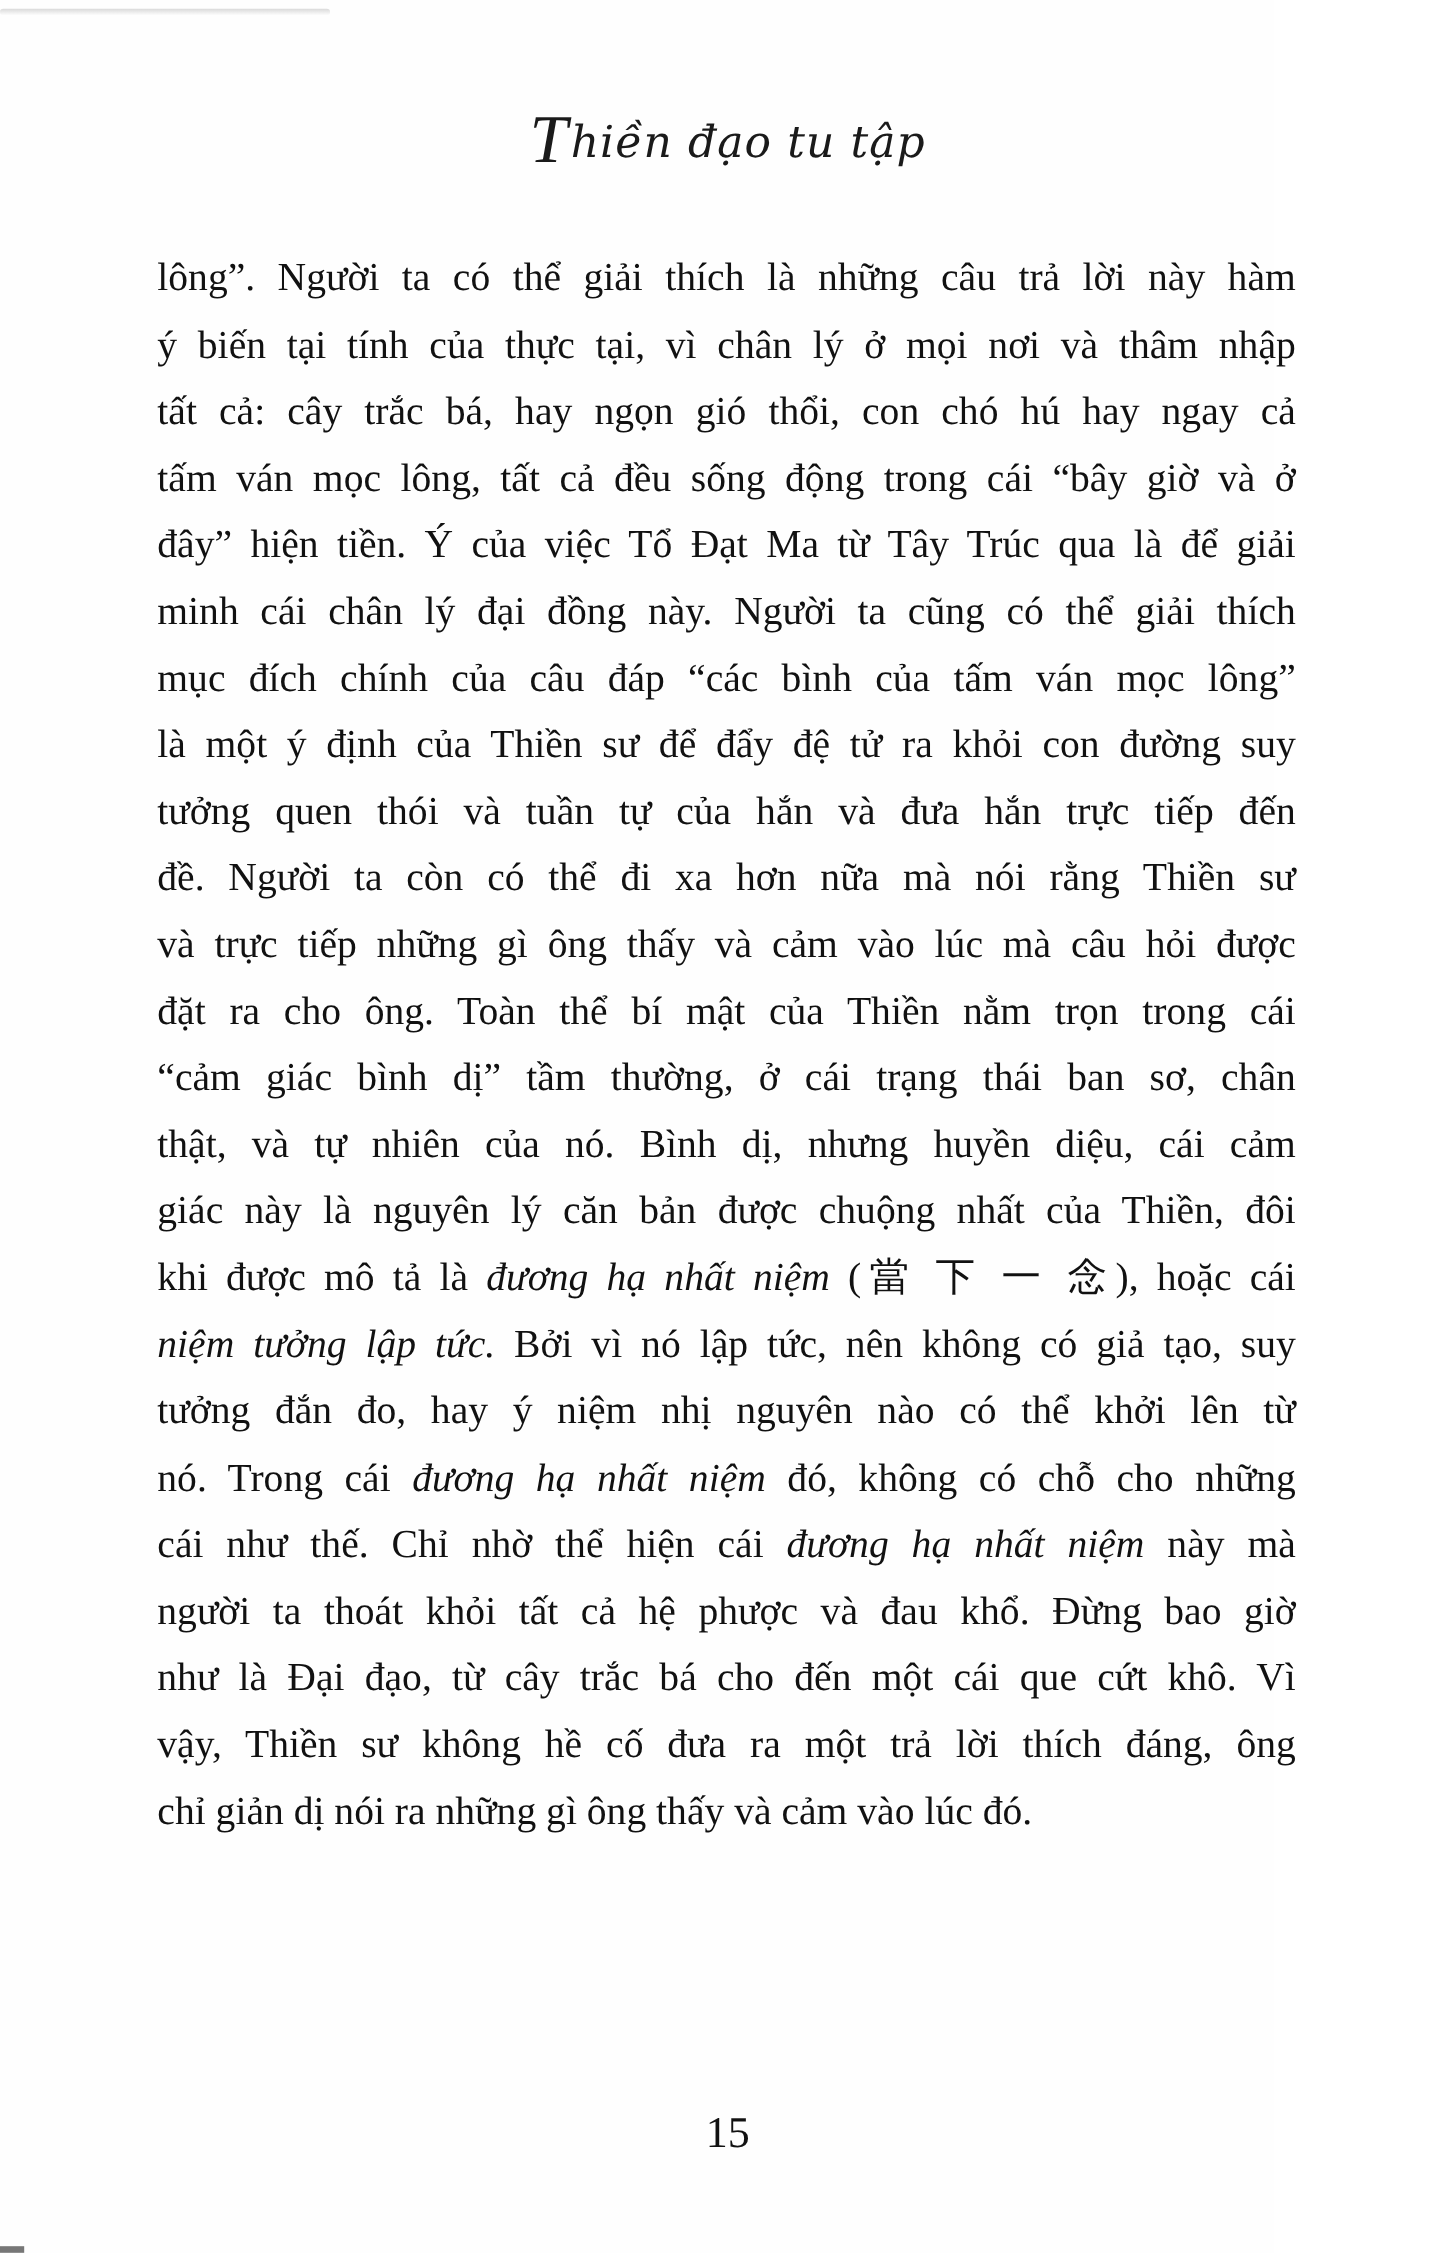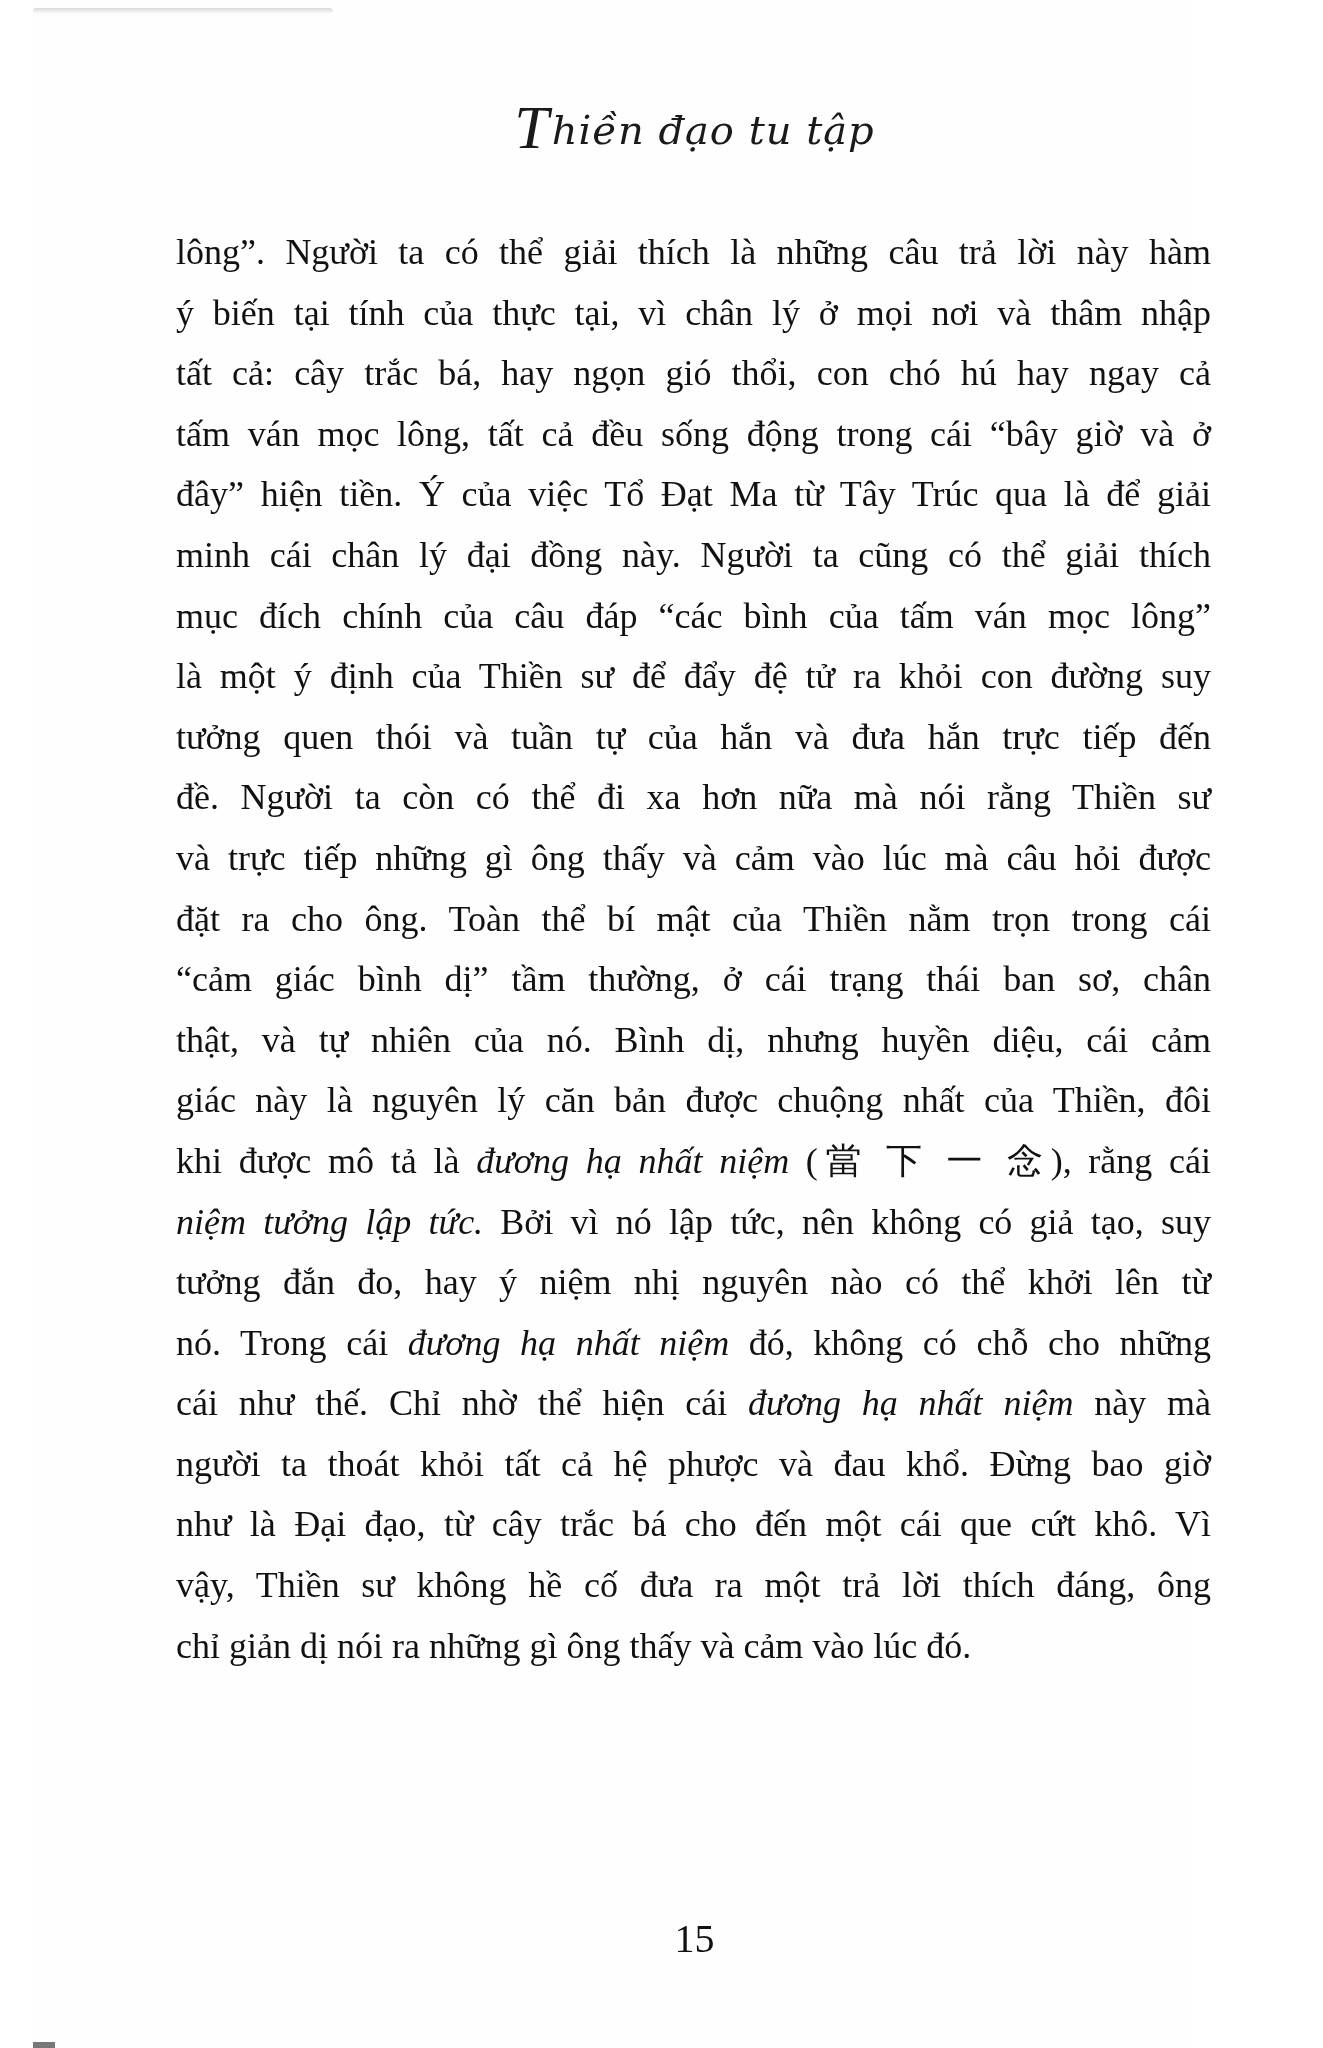--- a/index.html
+++ b/index.html
@@ -1,20 +1,19 @@
 <!DOCTYPE html>
 <html><head>
 <meta charset="utf-8">
 <style>
   html, body { margin: 0; padding: 0; background: #ffffff; }
   body { width: 1323px; height: 2048px; position: relative; overflow: hidden; }
   .page {
     position: absolute; left: 0; top: 0; width: 1158px; height: 2048px;
     background: #fefefe;
-    margin-left: 33px;
   }
   .top-shadow {
     position: absolute; left: 0; top: 8px; width: 300px; height: 6px;
     background: linear-gradient(to bottom, rgba(150,150,150,0.35), rgba(255,255,255,0));
     border-radius: 3px;
   }
   .bottom-shadow {
     position: absolute; left: 0; bottom: 0; width: 22px; height: 6px;
     background: #777;
   }
@@ -61,21 +60,21 @@
       <div class="line"><span>minh cái chân lý đại đồng này. Người ta cũng có thể giải thích</span></div>
       <div class="line"><span>mục đích chính của câu đáp “các bình của tấm ván mọc lông”</span></div>
       <div class="line"><span>là một ý định của Thiền sư để đẩy đệ tử ra khỏi con đường suy</span></div>
       <div class="line"><span>tưởng quen thói và tuần tự của hắn và đưa hắn trực tiếp đến</span></div>
       <div class="line"><span>đề. Người ta còn có thể đi xa hơn nữa mà nói rằng Thiền sư</span></div>
       <div class="line"><span>và trực tiếp những gì ông thấy và cảm vào lúc mà câu hỏi được</span></div>
       <div class="line"><span>đặt ra cho ông. Toàn thể bí mật của Thiền nằm trọn trong cái</span></div>
       <div class="line"><span>“cảm giác bình dị” tầm thường, ở cái trạng thái ban sơ, chân</span></div>
       <div class="line"><span>thật, và tự nhiên của nó. Bình dị, nhưng huyền diệu, cái cảm</span></div>
       <div class="line"><span>giác này là nguyên lý căn bản được chuộng nhất của Thiền, đôi</span></div>
-      <div class="line"><span>khi được mô tả là </span><em>đương hạ nhất niệm</em><span> (當 下 一 念), rằng cái</span></div>
+      <div class="line"><span>khi được mô tả là </span><em>đương hạ nhất niệm</em><span> (當 下 一 念), hoặc cái</span></div>
       <div class="line"><em>niệm tưởng lập tức.</em><span> Bởi vì nó lập tức, nên không có giả tạo, suy</span></div>
       <div class="line"><span>tưởng đắn đo, hay ý niệm nhị nguyên nào có thể khởi lên từ</span></div>
       <div class="line"><span>nó. Trong cái </span><em>đương hạ nhất niệm</em><span> đó, không có chỗ cho những</span></div>
       <div class="line"><span>cái như thế. Chỉ nhờ thể hiện cái </span><em>đương hạ nhất niệm</em><span> này mà</span></div>
       <div class="line"><span>người ta thoát khỏi tất cả hệ phược và đau khổ. Đừng bao giờ</span></div>
       <div class="line"><span>như là Đại đạo, từ cây trắc bá cho đến một cái que cứt khô. Vì</span></div>
       <div class="line"><span>vậy, Thiền sư không hề cố đưa ra một trả lời thích đáng, ông</span></div>
       <div class="line last"><span>chỉ giản dị nói ra những gì ông thấy và cảm vào lúc đó.</span></div>
     </div>
 

